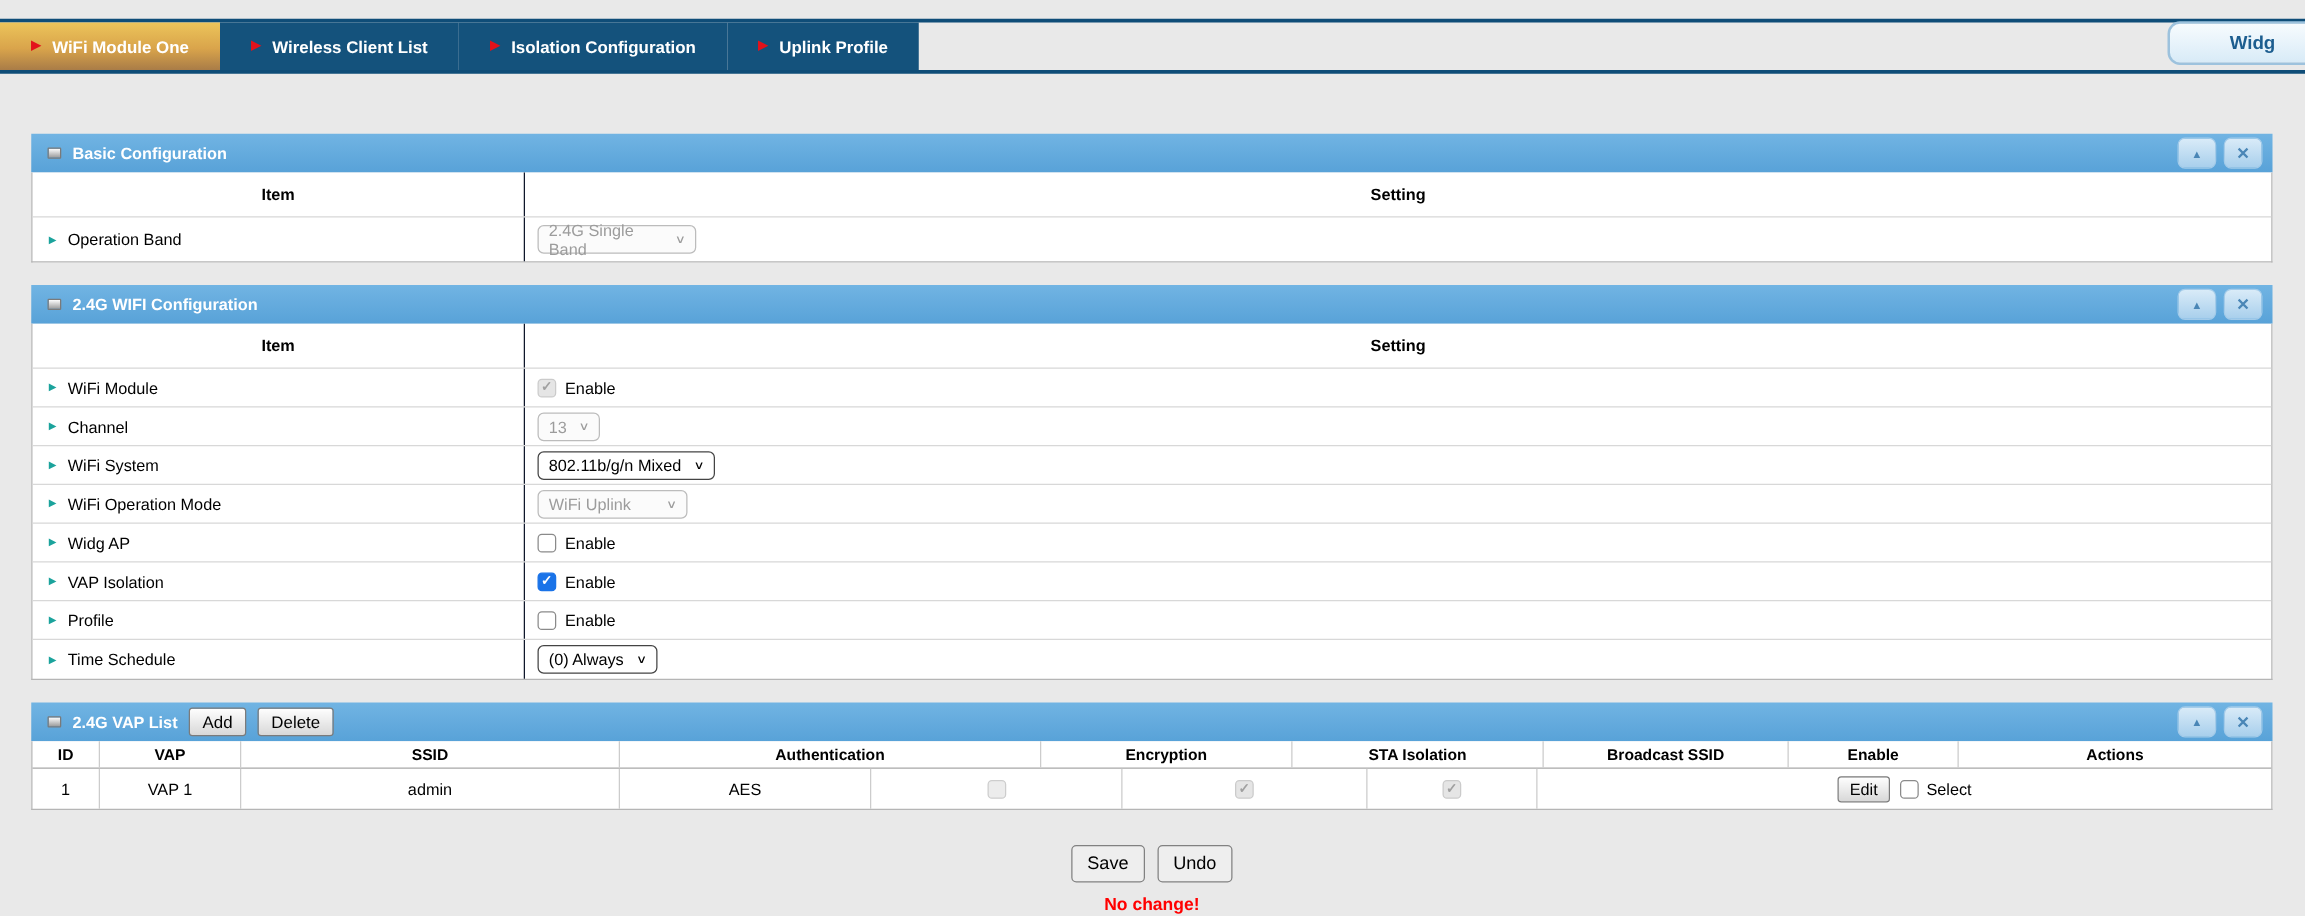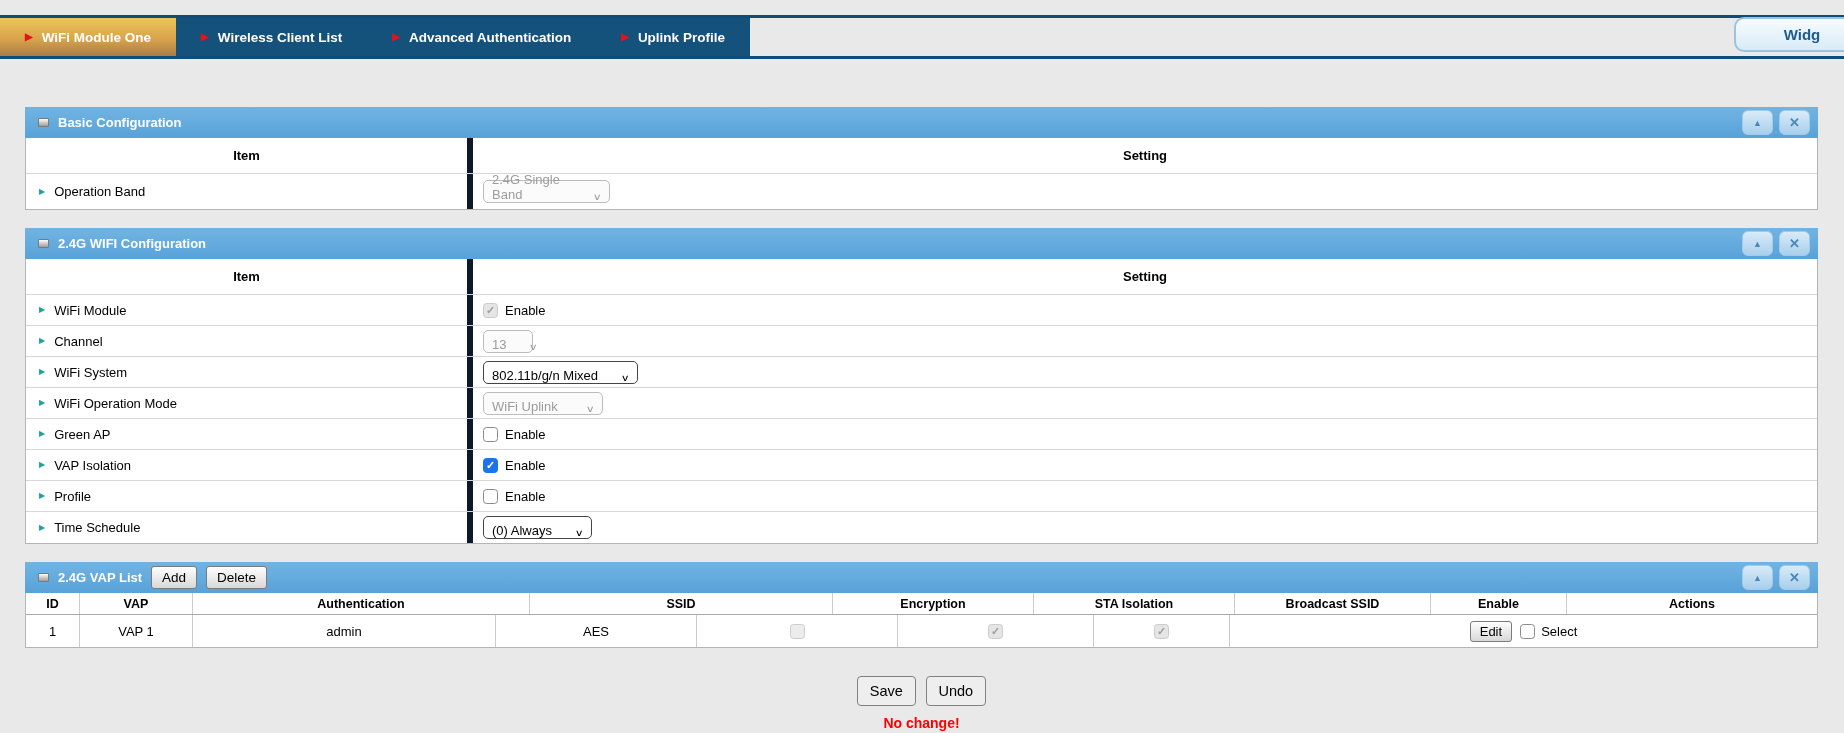--- a/index.html
+++ b/index.html
@@ -30,36 +30,36 @@
   .sec-title { color: #fff; font-weight: bold; font-size: 13px; }
   .sec-btns { margin-left: auto; display: flex; gap: 6px; }
   .hbtn { width: 31px; height: 25px; border-radius: 6px; border: 1px solid #a3cbe9;
          background: linear-gradient(180deg,#d9ebf8,#a8cfec); color: #4a86b6;
          display: flex; align-items: center; justify-content: center; cursor: pointer; }
   .hbtn .up { font-size: 9px; } .hbtn .x { font-size: 13px; font-weight: bold; }
 
   .cfg { background: #fff; border: 1px solid #b5b5b5; border-top: none; }
   .trow { display: flex; border-bottom: 1px solid #d8d8d8; }
   .trow:last-child { border-bottom: none; }
-  .cell-item  { width: 447px; border-right: 6px solid #0f172a; display: flex; align-items: center; }
+  .cell-item  { width: 394px; border-right: 1px solid #0f172a; display: flex; align-items: center; }
   .cell-setting { flex: 1; display: flex; align-items: center; padding-left: 10px; }
   .thead { font-weight: bold; }
   .thead .cell-item, .thead .cell-setting { justify-content: center; padding-left: 0; }
   .h36 { height: 36px; } .h35 { height: 35px; } .h31 { height: 31px; }
   .iarrow { color: #1ba39c; font-size: 8px; margin: 0 9px 0 13px; line-height: 1; }
 
   .cb { width: 15px; height: 15px; border: 1.5px solid #8a8a8a; border-radius: 3.5px; background: #fff;
         display: inline-flex; align-items: center; justify-content: center; margin-right: 7px; flex: none; cursor: pointer; }
   .cb .mark { display: none; font-size: 11px; font-weight: bold; line-height: 1; }
   .cb.checked { background: #1a73e8; border-color: #1a73e8; color: #fff; }
   .cb.checked .mark { display: block; }
   .cb.disabled { background: #ececec; border-color: #cdcdcd; cursor: default; }
   .cb.checked.disabled { background: #e5e5e5; border-color: #cbcbcb; color: #a0a0a0; }
 
-  .sel { height: 23px; display: inline-flex; align-items: flex-end; gap: 24px; padding: 0 8px;
+  .sel { height: 23px; display: inline-flex; align-items: center; gap: 11px; padding: 0 8px;
          background: #fff; border: 1.5px solid #444; border-radius: 5px; cursor: pointer; }
   .sel .chev { font-size: 9px; transform: scaleX(1.35); line-height: 1; }
   .sel.disabled { border: 1px solid #bcbcbc; background: #fbfbfb; color: #9c9c9c; cursor: default; }
   .sel.spread { justify-content: space-between; }
   .w-opband { width: 127px; } .w-channel { width: 50px; } .w-opmode { width: 120px; }
 
   .btn { display: inline-flex; align-items: center; justify-content: center;
          background: linear-gradient(180deg,#fefefe,#d8d8d8); border: 1px solid #7b7b7b;
          border-radius: 3px; color: #000; cursor: pointer; }
   .add-btn, .del-btn { height: 23px; padding: 0 10px; font-size: 13.5px; margin-left: 9px; }
@@ -93,21 +93,21 @@
   <div class="tab active">
     <span class="tab-arrow">▶</span>
     <span>WiFi Module One</span>
   </div>
   <div class="tab">
     <span class="tab-arrow">▶</span>
     <span>Wireless Client List</span>
   </div>
   <div class="tab">
     <span class="tab-arrow">▶</span>
-    <span>Advanced Authentication</span>
+    <span>Isolation Configuration</span>
   </div>
   <div class="tab">
     <span class="tab-arrow">▶</span>
     <span>Uplink Profile</span>
   </div>
 </div>
 
 <div class="rule"></div>
 
 <div class="widget-btn">Widg</div>
@@ -214,21 +214,21 @@
           <span class="sel spread w-opmode disabled">
             <span>WiFi Uplink</span>
             <span class="chev">∨</span>
           </span>
         </div>
       </div>
 
       <div class="trow h31">
         <div class="cell-item">
           <span class="iarrow">▶</span>
-          <span>Green AP</span>
+          <span>Widg AP</span>
         </div>
         <div class="cell-setting">
           <span class="cb">
             
           </span>
           <span>Enable</span>
         </div>
       </div>
 
       <div class="trow h31">
@@ -284,22 +284,22 @@
           </span>
         <span class="hbtn">
             <span class="x">✕</span>
           </span>
       </span>
     </div>
     <div class="vap">
       <div class="vap-row vap-head">
         <div class="vcell c-id">ID</div>
         <div class="vcell c-vap">VAP</div>
+        <div class="vcell c-ssid">SSID</div>
         <div class="vcell c-auth">Authentication</div>
-        <div class="vcell c-ssid">SSID</div>
         <div class="vcell c-enc">Encryption</div>
         <div class="vcell c-sta">STA Isolation</div>
         <div class="vcell c-bcast">Broadcast SSID</div>
         <div class="vcell c-en">Enable</div>
         <div class="vcell c-act">Actions</div>
       </div>
       <div class="vap-row vap-data">
         <div class="vcell c-id">1</div>
         <div class="vcell c-vap">VAP 1</div>
         <div class="vcell c-ssid">admin</div>

